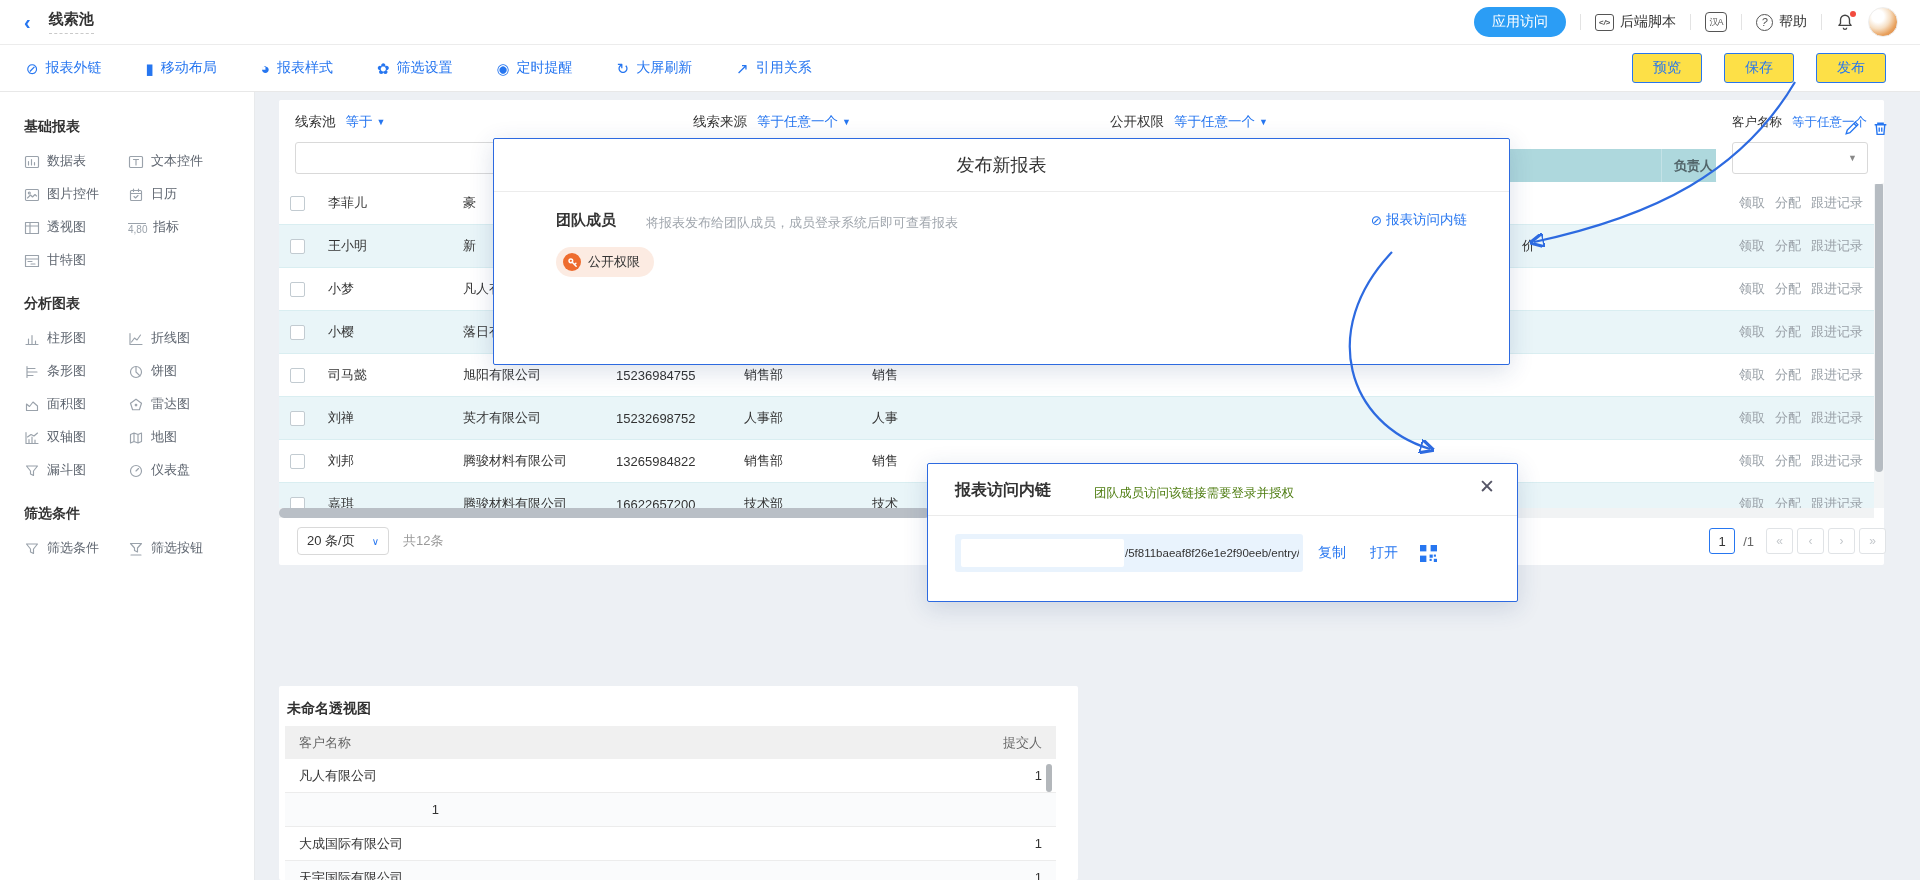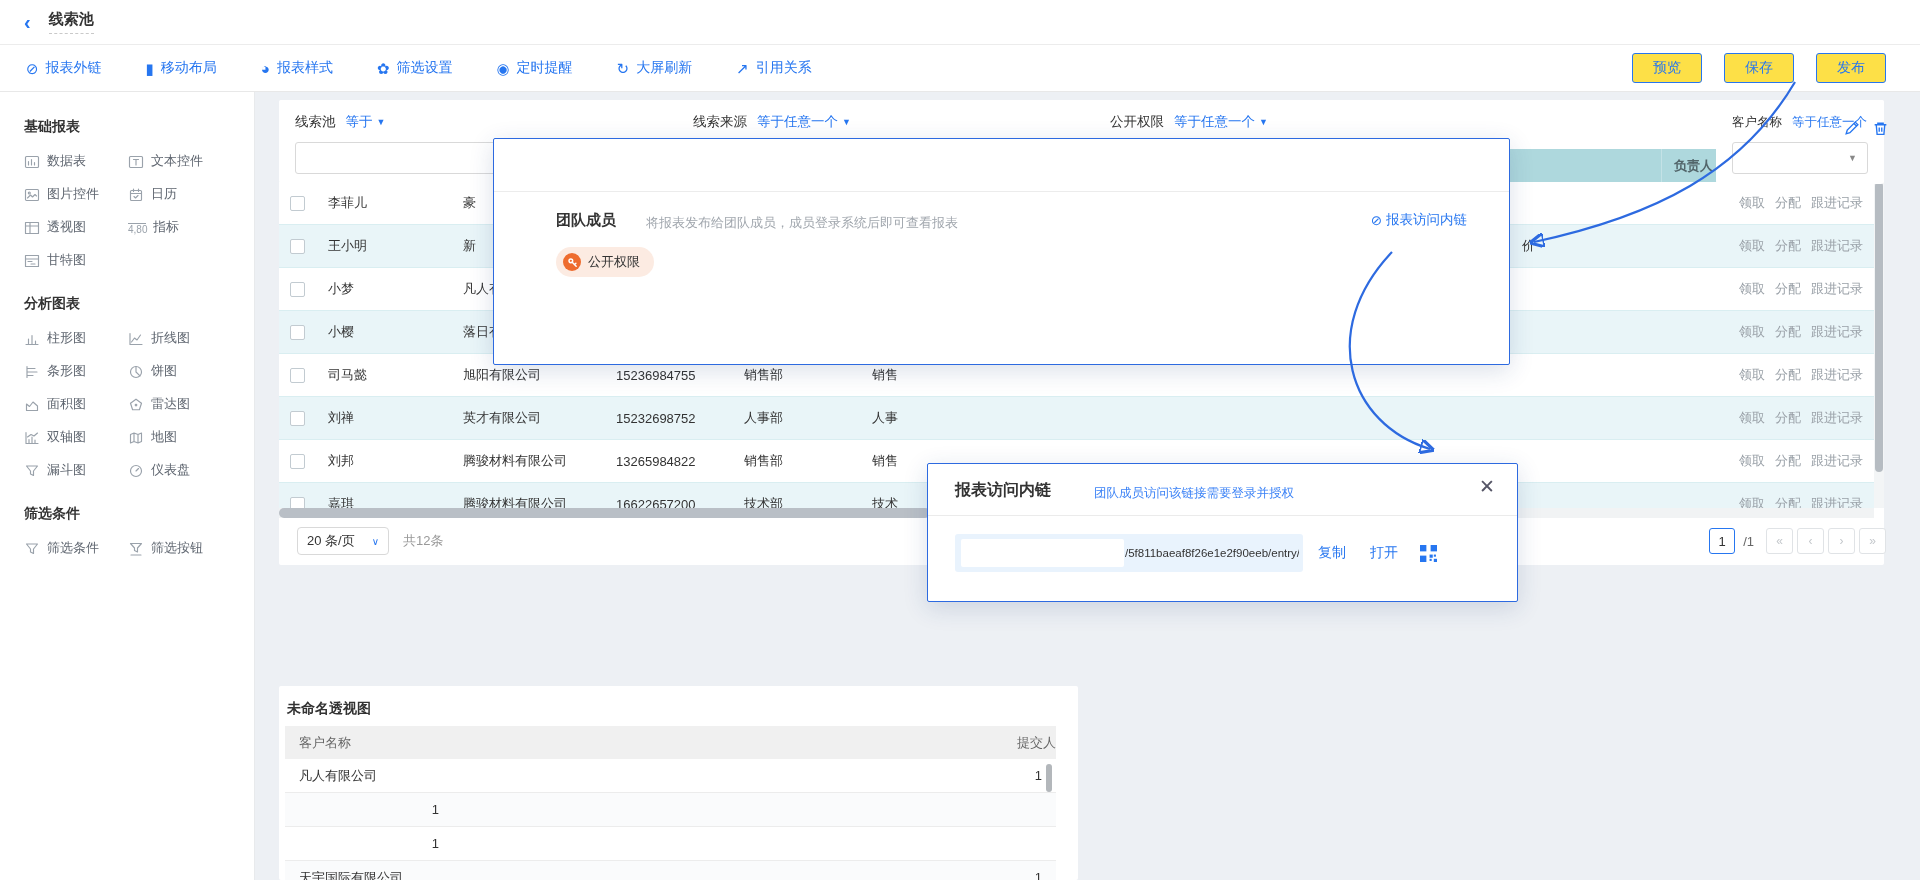--- a/index.html
+++ b/index.html
@@ -118,21 +118,21 @@
   .m-tag { position:absolute; left:62px; top:108px; height:30px; border-radius:15px; background:#fcebe2;
     display:flex; align-items:center; gap:7px; padding:0 14px 0 7px; font-size:13px; color:#333; cursor:pointer; }
   .keyc { width:18px; height:18px; border-radius:50%; background:#ee6c2e; display:flex; align-items:center; justify-content:center; }
   .keyc svg { width:11px; height:11px; }
   .keyc svg * { stroke:#fff; fill:none; stroke-width:1.6; stroke-linecap:round; }
 
   
   #popup { position:absolute; left:927px; top:463px; width:591px; height:139px; background:#fff;
     border:1px solid #2d6ae0; border-radius:2px; box-shadow:0 6px 24px rgba(30,60,120,.16); z-index:35; }
   .p-title { position:absolute; left:27px; top:16px; font-size:16px; font-weight:bold; color:#333; }
-  .p-desc { position:absolute; left:166px; top:21px; font-size:12.5px; color:#3b82f6; }
+  .p-desc { position:absolute; left:166px; top:21px; font-size:12.5px; color:#4d7c0f; }
   .p-close { position:absolute; right:22px; top:13px; font-size:19px; color:#556; cursor:pointer; line-height:1; }
   .p-div { position:absolute; left:0; top:51px; width:100%; height:1px; background:#ebebeb; }
   .p-input { position:absolute; left:27px; top:70px; width:348px; height:38px; background:#e9f3fd; border-radius:3px; cursor:text; }
   .p-mask { position:absolute; left:6px; top:5px; width:163px; height:28px; background:#fff; border-radius:2px; }
   .p-url { position:absolute; left:170px; top:0; width:174px; height:38px; line-height:38px;
     font-size:11.5px; color:#333; overflow:hidden; white-space:nowrap; }
   .p-act { position:absolute; top:80px; color:#2676f0; font-size:14px; cursor:pointer; }
   #copy-link { left:390px; } #open-link { left:442px; }
   #qr { left:492px; top:81px; position:absolute; cursor:pointer; }
   #qr rect { fill:#2676f0; }
@@ -143,20 +143,43 @@
 </style>
 </head>
 <body>
 
 <div id="page">
 
   <div id="hdr">
     <div class="hdr-l">
       <span class="back">‹</span>
       <span class="rpt-title">线索池</span>
+    </div>
+    <div class="hdr-r">
+      <button class="pill">应用访问</button>
+      <span class="vdiv"></span>
+      <span class="hitem">
+        <i class="codebox">&lt;/&gt;</i>
+        <span>后端脚本</span>
+      </span>
+      <span class="vdiv"></span>
+      <span class="langbox">汉A</span>
+      <span class="vdiv"></span>
+      <span class="hitem">
+        <i class="qmark">?</i>
+        <span>帮助</span>
+      </span>
+      <span class="vdiv"></span>
+      <span class="bell">
+        <svg width="18" height="18" viewBox="0 0 16 16">
+            <path d="M8 2a4 4 0 0 0-4 4v3.2L2.6 11h10.8L12 9.2V6a4 4 0 0 0-4-4zM6.5 13a1.5 1.5 0 0 0 3 0" stroke="#444" fill="none" stroke-width="1.2" stroke-linejoin="round"></path>
+          </svg>
+        <i class="bell-dot"></i>
+      </span>
+      <span class="avatar"></span>
     </div>
   </div>
 
   <div id="tbar">
     <div class="tbar-l">
       <span class="tbi">
           <i class="tbg">⊘</i>
           <span>报表外链</span>
         </span>
       <span class="tbi">
@@ -605,43 +628,45 @@
           <span class="pbtn">›</span>
           <span class="pbtn">»</span>
         </div>
       </div>
     </div>
 
     <div class="panel" id="pivot-panel">
       <div class="panel-title">未命名透视图</div>
       <div id="pivot-head">
         <span class="pvh" style="width:603px;padding-left:14px">客户名称</span>
-        <span class="pvh" style="width:168px;justify-content:flex-end;">提交人</span>
+        <span class="pvh" style="width:168px;justify-content:flex-end;padding-right:14px">提交人</span>
       </div>
       <div id="pivot-rows">
           <div class="pvr">
             <span class="pvc" style="width:603px;padding-left:14px">凡人有限公司</span>
             <span class="pvc" style="width:168px;justify-content:flex-end;padding-right:14px">1</span>
           </div>
           <div class="pvr alt">
             <span class="pvc" style="width:168px;justify-content:flex-end;padding-right:14px">1</span>
           </div>
           <div class="pvr">
+            <span class="pvc" style="width:603px;padding-left:14px">大成国际有限公司</span>
             <span class="pvc" style="width:168px;justify-content:flex-end;padding-right:14px">1</span>
           </div>
           <div class="pvr alt">
             <span class="pvc" style="width:603px;padding-left:14px">天宇国际有限公司</span>
             <span class="pvc" style="width:168px;justify-content:flex-end;padding-right:14px">1</span>
           </div>
         </div>
       <div class="pv-thumb"></div>
     </div>
   </div>
 
   <div id="modal">
+    <div class="m-title">发布新报表</div>
     <div class="m-div"></div>
     <span class="m-sec">团队成员</span>
     <span class="m-desc">将报表发布给团队成员，成员登录系统后即可查看报表</span>
     <span class="m-link">
         <span>⊘</span>
         <span>报表访问内链</span>
       </span>
     <span class="m-tag">
       <span class="keyc">
           <svg viewBox="0 0 12 12">

